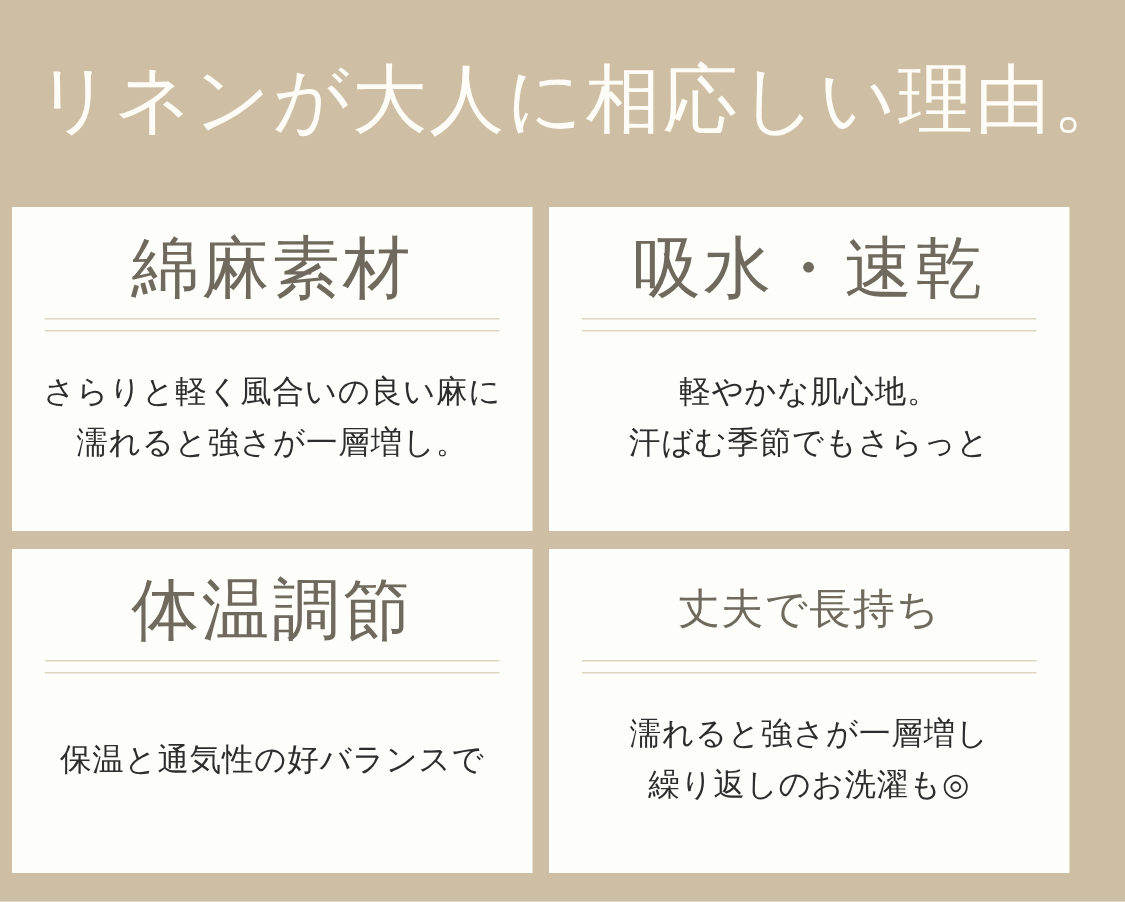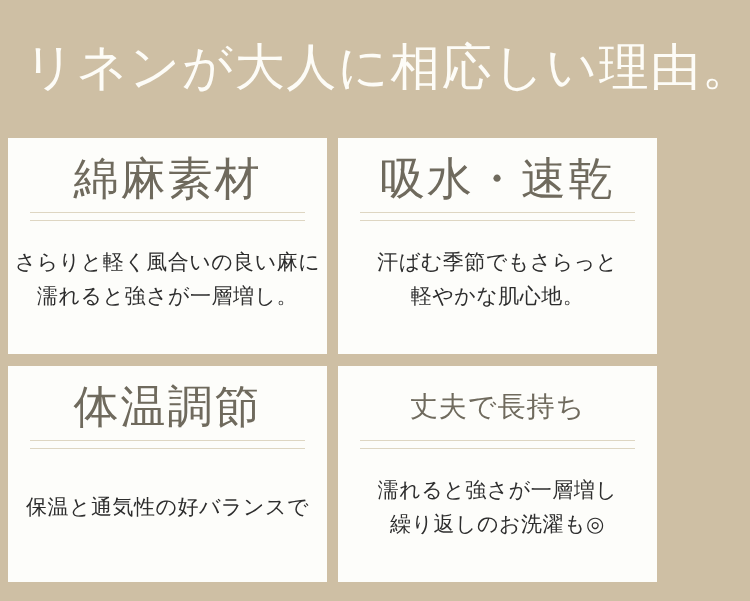--- a/index.html
+++ b/index.html
@@ -36,21 +36,21 @@
     line-height: 62px;
     letter-spacing: 1.5px;
     white-space: nowrap;
   }
 
   
   .grid {
     position: absolute;
     left: 8px;
     top: 138px;
-    width: 649px;
+    width: 705px;
     height: 444px;
     display: grid;
     grid-template-columns: 1fr 1fr;
     grid-template-rows: 1fr 1fr;
     column-gap: 11px;
     row-gap: 12px;
   }
 
   .card {
     background: #fdfdfa;
@@ -122,22 +122,22 @@
       <div class="card-body">
         <div class="body-line">さらりと軽く風合いの良い麻に</div>
         <div class="body-line">濡れると強さが一層増し。</div>
       </div>
     </div>
 
     <div class="card">
       <div class="card-title">吸水・速乾</div>
       <div class="divider"></div>
       <div class="card-body">
+        <div class="body-line">軽やかな肌心地。</div>
         <div class="body-line">汗ばむ季節でもさらっと</div>
-        <div class="body-line">軽やかな肌心地。</div>
       </div>
     </div>
 
     <div class="card">
       <div class="card-title">体温調節</div>
       <div class="divider"></div>
       <div class="card-body">
         <div class="body-line">保温と通気性の好バランスで</div>
       </div>
     </div>

